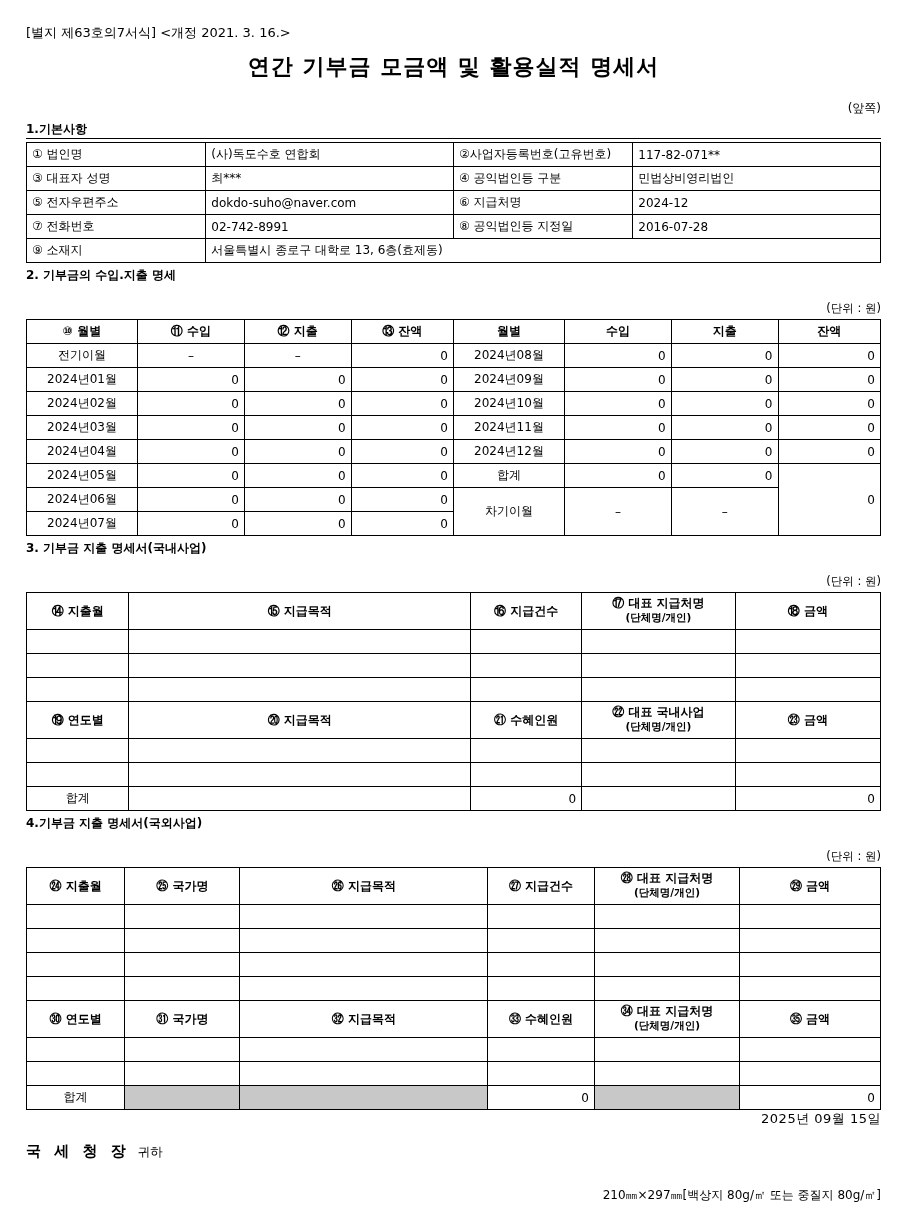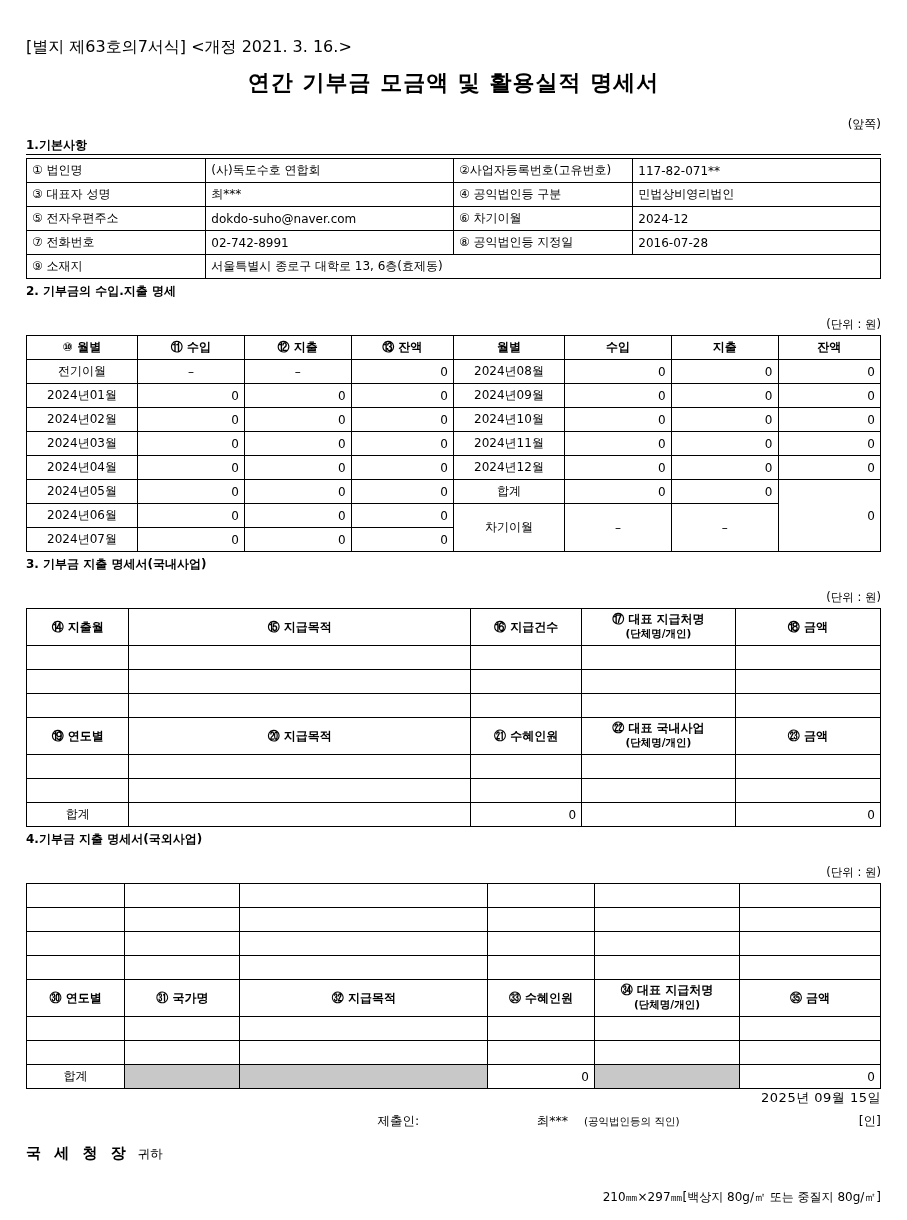--- a/index.html
+++ b/index.html
@@ -10,21 +10,21 @@
     font-size:12px;
     color:#000;
   }
   .page{
     width:907px;
     min-height:1220px;
     box-sizing:border-box;
     padding:24px 26px 10px 26px;
     position:relative;
   }
-  .formno{font-size:16px;margin-bottom:6px;margin-top:13px;}
+  .formno{font-size:13px;margin-bottom:6px;}
   .doctitle{
     text-align:center;
     font-size:22px;
     font-weight:bold;
     letter-spacing:1px;
     margin:10px 0 18px 0;
   }
   .rightnote{text-align:right;font-size:12px;margin-bottom:4px;}
   .sect-title{
     font-size:12px;
@@ -110,21 +110,21 @@
       </tr>
       <tr>
         <td class="lbl">③ 대표자 성명</td>
         <td class="val">최***</td>
         <td class="lbl">④ 공익법인등 구분</td>
         <td class="val">민법상비영리법인</td>
       </tr>
       <tr>
         <td class="lbl">⑤ 전자우편주소</td>
         <td class="val">dokdo-suho@naver.com</td>
-        <td class="lbl">⑥ 차기이월</td>
+        <td class="lbl">⑥ 지급처명</td>
         <td class="val">2024-12</td>
       </tr>
       <tr>
         <td class="lbl">⑦ 전화번호</td>
         <td class="val">02-742-8991</td>
         <td class="lbl">⑧ 공익법인등 지정일</td>
         <td class="val">2016-07-28</td>
       </tr>
       <tr>
         <td class="lbl">⑨ 소재지</td>
@@ -319,20 +319,31 @@
     <colgroup>
       <col style="width:11.5%">
         <col style="width:13.5%">
         <col style="width:29%">
         <col style="width:12.5%">
         <col style="width:17%">
         <col style="width:16.5%">
     </colgroup>
     <tbody>
       <tr>
+        <th class="c" style="height:34px">㉔ 지출월</th>
+        <th class="c">㉕ 국가명</th>
+        <th class="c">㉖ 지급목적</th>
+        <th class="c">㉗ 지급건수</th>
+        <th class="c two-line">
+          <span>㉘ 대표 지급처명</span><br>
+          <span class="small">(단체명/개인)</span>
+        </th>
+        <th class="c">㉙ 금액</th>
+      </tr>
+      <tr>
           <td></td>
           <td></td>
           <td></td>
           <td></td>
           <td></td>
           <td></td>
         </tr>
       <tr>
           <td></td>
           <td></td>
@@ -391,28 +402,20 @@
         <td class="r">0</td>
         <td class="gray"></td>
         <td class="r">0</td>
       </tr>
     </tbody>
   </table>
 
 
   <div class="dateline">2025년  09월  15일</div>
 
-  <div class="submitter">
-    <div class="lab">제출인:</div>
-    <div class="nm">
-      <span>최***</span>
-      &nbsp;&nbsp;&nbsp;<span class="small">(공익법인등의 직인)</span>
-    </div>
-    <div class="seal">[인]</div>
-  </div>
 
   <div class="addressee">
     <span>국 세 청 장</span><span class="to">귀하</span>
   </div>
 
   <div class="paperspec">210㎜×297㎜[백상지 80g/㎡ 또는 중질지 80g/㎡]</div>
 
 </div>
 
 </body></html>

